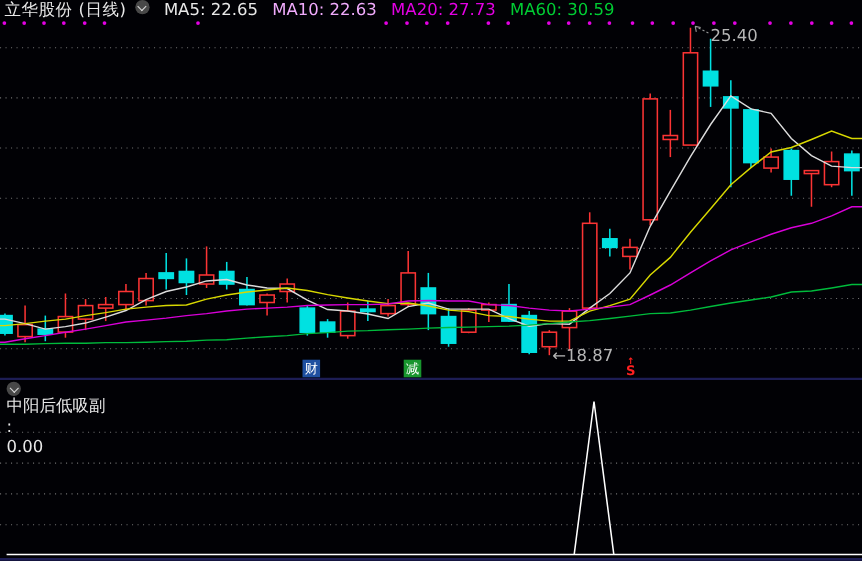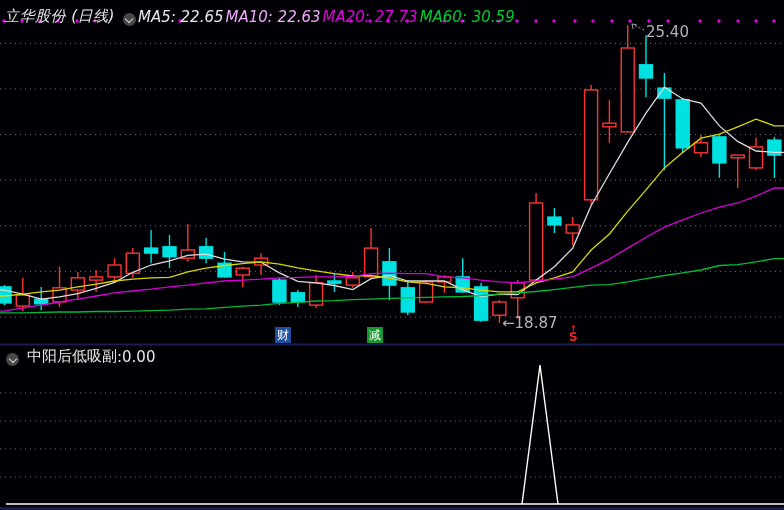--- a/index.html
+++ b/index.html
@@ -1,39 +1,39 @@
 <!DOCTYPE html>
 <html><head>
 <meta charset="utf-8">
 <style>
   html,body{margin:0;padding:0;background:#000;}
   .screen{position:relative;width:784px;height:510px;background:#010105;overflow:hidden;
           font-family:"DejaVu Sans","Liberation Sans",sans-serif;}
   
-  .hdr{position:absolute;left:0;top:0;width:644px;height:26px;display:flex;align-items:flex-end;
-       padding-left:4px;box-sizing:border-box;z-index:5;font-style:italic;}
+  .hdr{position:absolute;left:0;top:0;width:644px;height:26px;display:flex;align-items:flex-start;
+       padding-left:4px;box-sizing:border-box;z-index:5;}
   .title{color:#e8e8e8;font-size:15px;letter-spacing:.5px;white-space:nowrap;}
   .chev-circle{width:13px;height:13px;border-radius:50%;background:#484848;position:relative;
                margin-left:8px;flex:0 0 auto;cursor:pointer;}
   .chev-circle::after{content:"";position:absolute;left:3.5px;top:2.5px;width:5px;height:5px;
                border-right:1.6px solid #d8d8d8;border-bottom:1.6px solid #d8d8d8;transform:rotate(45deg);}
-  .ma-item{font-size:15px;margin-left:2px;white-space:nowrap;}
+  .ma-item{font-size:15px;margin-left:13px;white-space:nowrap;}
   
   svg#chart-svg{position:absolute;left:0;top:0;z-index:1;}
   .grid{stroke:#6f6f6f;stroke-width:1;stroke-dasharray:1 4;}
   .ann{fill:#b5b5b5;font-size:15px;font-family:"DejaVu Sans","Liberation Sans",sans-serif;}
   .annline{stroke:#9a9a9a;stroke-width:1;}
   
   .badge{position:absolute;width:16px;height:16px;color:#fff;font-size:12px;line-height:16px;
          text-align:center;z-index:6;cursor:pointer;}
   .s-marker{position:absolute;z-index:6;text-align:center;font-weight:bold;}
   .s-marker .arrow{font-size:8px;line-height:6px;display:block;}
   .s-marker .letter{font-size:12px;line-height:11px;display:block;}
   
-  .ind-label{position:absolute;left:6px;top:347px;display:flex;align-items:flex-end;z-index:5;}
+  .ind-label{position:absolute;left:6px;top:347px;display:flex;align-items:flex-start;z-index:5;flex-direction:column;}
   .ind-label .chev-circle{margin-left:0;margin-right:8px;}
   .ind-text{color:#e8e8e8;font-size:15px;white-space:nowrap;}
 </style>
 </head>
 <body>
 
 <div class="screen">
 
   <svg id="chart-svg" width="784" height="510" viewBox="0 0 784 510">
       <g>

